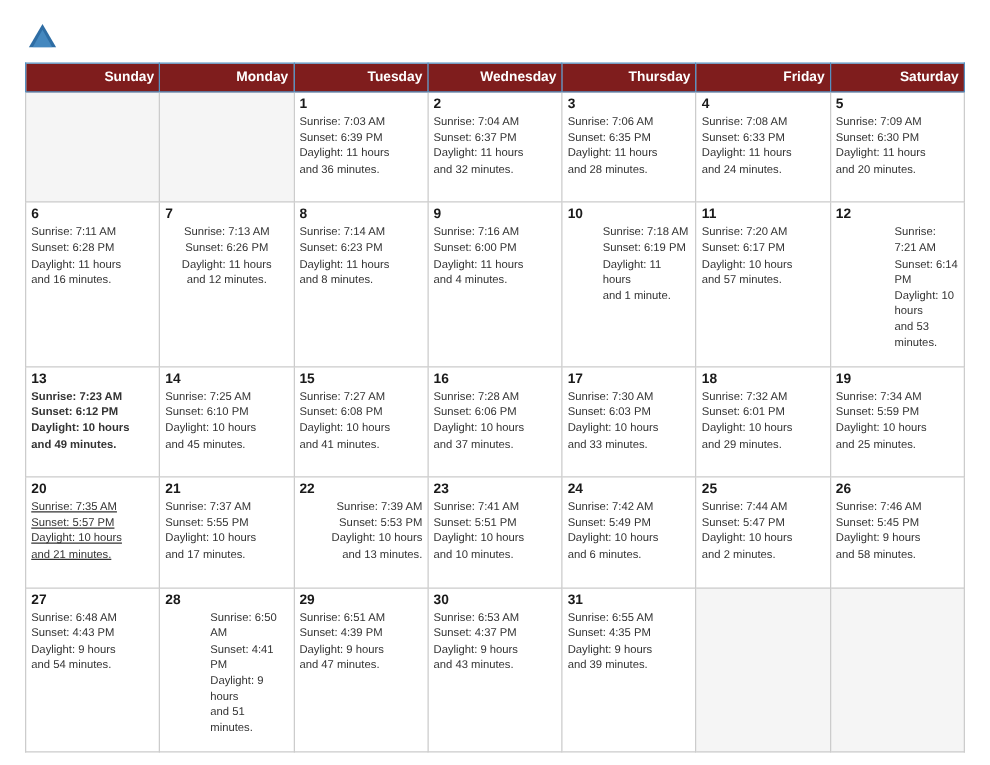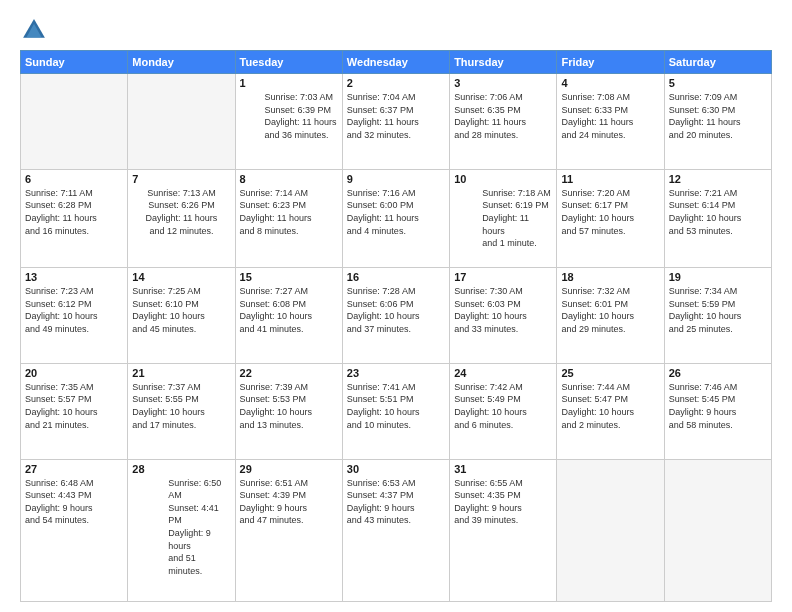--- a/index.html
+++ b/index.html
@@ -54,26 +54,26 @@
       font-weight: normal;
     }
     .calendar {
       flex: 1;
       border: 1px solid #ccc;
       border-collapse: collapse;
       width: 100%;
       table-layout: fixed;
     }
     .calendar th {
-      background: #3b82f6;
+      background: #7f1d1d;
       color: #fff;
       font-size: 11px;
       font-weight: bold;
       padding: 5px 4px;
-      text-align: left;
+      text-align: right;
       border: 1px solid #5590c0;
     }
     .calendar td {
       border: 1px solid #ccc;
       vertical-align: top;
       padding: 3px 4px;
       font-size: 9px;
       color: #333;
       background: #fff;
       height: 82px;
@@ -130,21 +130,21 @@
           <th>Friday</th>
           <th>Saturday</th>
         </tr>
     </thead>
     <tbody id="calendar-body">
     <tr>
           <td class="empty"></td>
           <td class="empty"></td>
           <td>
             <span class="day-num">1</span>
-            <div class="day-info" style="white-space: pre-line; margin-left: 25px;">Sunrise: 7:03 AM
+            <div class="day-info" style="white-space: pre-line;">Sunrise: 7:03 AM
 Sunset: 6:39 PM
 Daylight: 11 hours
 and 36 minutes.</div>
           </td>
           <td>
             <span class="day-num">2</span>
             <div class="day-info" style="white-space: pre-line;">Sunrise: 7:04 AM
 Sunset: 6:37 PM
 Daylight: 11 hours
 and 32 minutes.</div>
@@ -209,30 +209,30 @@
           </td>
           <td>
             <span class="day-num">11</span>
             <div class="day-info" style="white-space: pre-line;">Sunrise: 7:20 AM
 Sunset: 6:17 PM
 Daylight: 10 hours
 and 57 minutes.</div>
           </td>
           <td>
             <span class="day-num">12</span>
-            <div class="day-info" style="white-space: pre-line;">Sunrise: 7:21 AM
+            <div class="day-info" style="white-space: pre-line; margin-left: 47px;">Sunrise: 7:21 AM
 Sunset: 6:14 PM
 Daylight: 10 hours
 and 53 minutes.</div>
           </td>
         </tr>
         <tr>
           <td>
             <span class="day-num">13</span>
-            <div class="day-info" style="white-space: pre-line;">Sunrise: 7:23 AM
+            <div class="day-info" style="white-space: pre-line; font-weight: bold;">Sunrise: 7:23 AM
 Sunset: 6:12 PM
 Daylight: 10 hours
 and 49 minutes.</div>
           </td>
           <td>
             <span class="day-num">14</span>
             <div class="day-info" style="white-space: pre-line;">Sunrise: 7:25 AM
 Sunset: 6:10 PM
 Daylight: 10 hours
 and 45 minutes.</div>
@@ -269,35 +269,35 @@
             <span class="day-num">19</span>
             <div class="day-info" style="white-space: pre-line;">Sunrise: 7:34 AM
 Sunset: 5:59 PM
 Daylight: 10 hours
 and 25 minutes.</div>
           </td>
         </tr>
         <tr>
           <td>
             <span class="day-num">20</span>
-            <div class="day-info" style="white-space: pre-line;">Sunrise: 7:35 AM
+            <div class="day-info" style="white-space: pre-line; text-decoration: underline;">Sunrise: 7:35 AM
 Sunset: 5:57 PM
 Daylight: 10 hours
 and 21 minutes.</div>
           </td>
           <td>
             <span class="day-num">21</span>
             <div class="day-info" style="white-space: pre-line;">Sunrise: 7:37 AM
 Sunset: 5:55 PM
 Daylight: 10 hours
 and 17 minutes.</div>
           </td>
           <td>
             <span class="day-num">22</span>
-            <div class="day-info" style="white-space: pre-line;">Sunrise: 7:39 AM
+            <div class="day-info" style="white-space: pre-line; text-align: right;">Sunrise: 7:39 AM
 Sunset: 5:53 PM
 Daylight: 10 hours
 and 13 minutes.</div>
           </td>
           <td>
             <span class="day-num">23</span>
             <div class="day-info" style="white-space: pre-line;">Sunrise: 7:41 AM
 Sunset: 5:51 PM
 Daylight: 10 hours
 and 10 minutes.</div>

